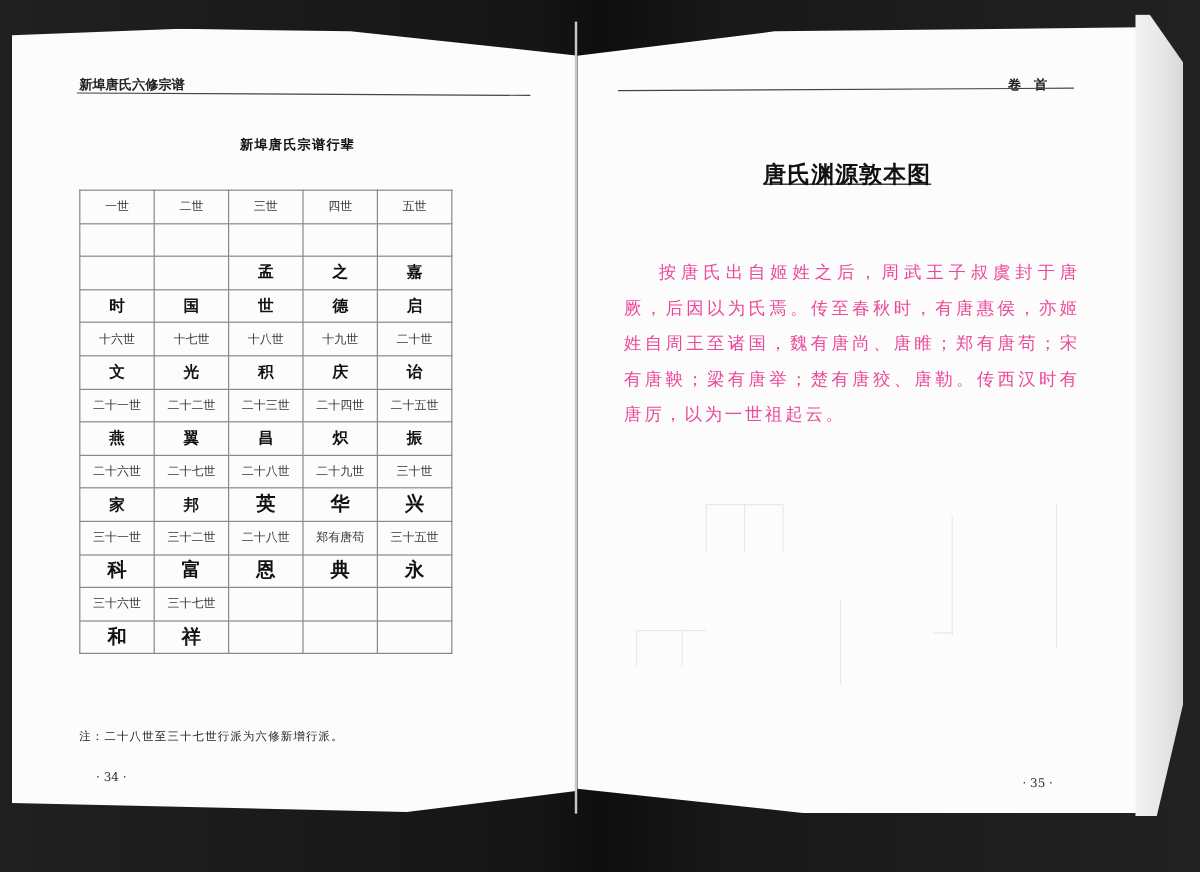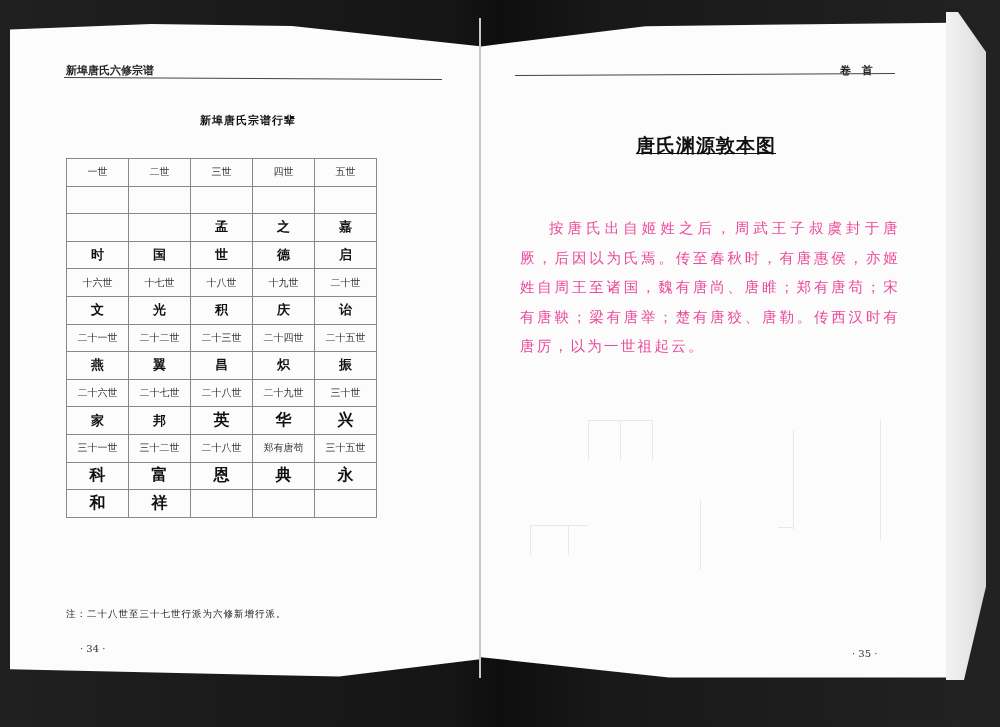--- a/index.html
+++ b/index.html
@@ -118,20 +118,27 @@
         <td>三十五世</td>
       </tr>
       <tr>
         <td class="name callig">科</td>
         <td class="name callig">富</td>
         <td class="name callig">恩</td>
         <td class="name callig">典</td>
         <td class="name callig">永</td>
       </tr>
       <tr>
+        <td>三十六世</td>
+        <td>三十七世</td>
+        <td></td>
+        <td></td>
+        <td></td>
+      </tr>
+      <tr>
         <td class="name callig">和</td>
         <td class="name callig">祥</td>
         <td class="name"></td>
         <td class="name"></td>
         <td class="name"></td>
       </tr>
     </tbody>
 </table>
 
 <div class="note">注：二十八世至三十七世行派为六修新增行派。</div>

